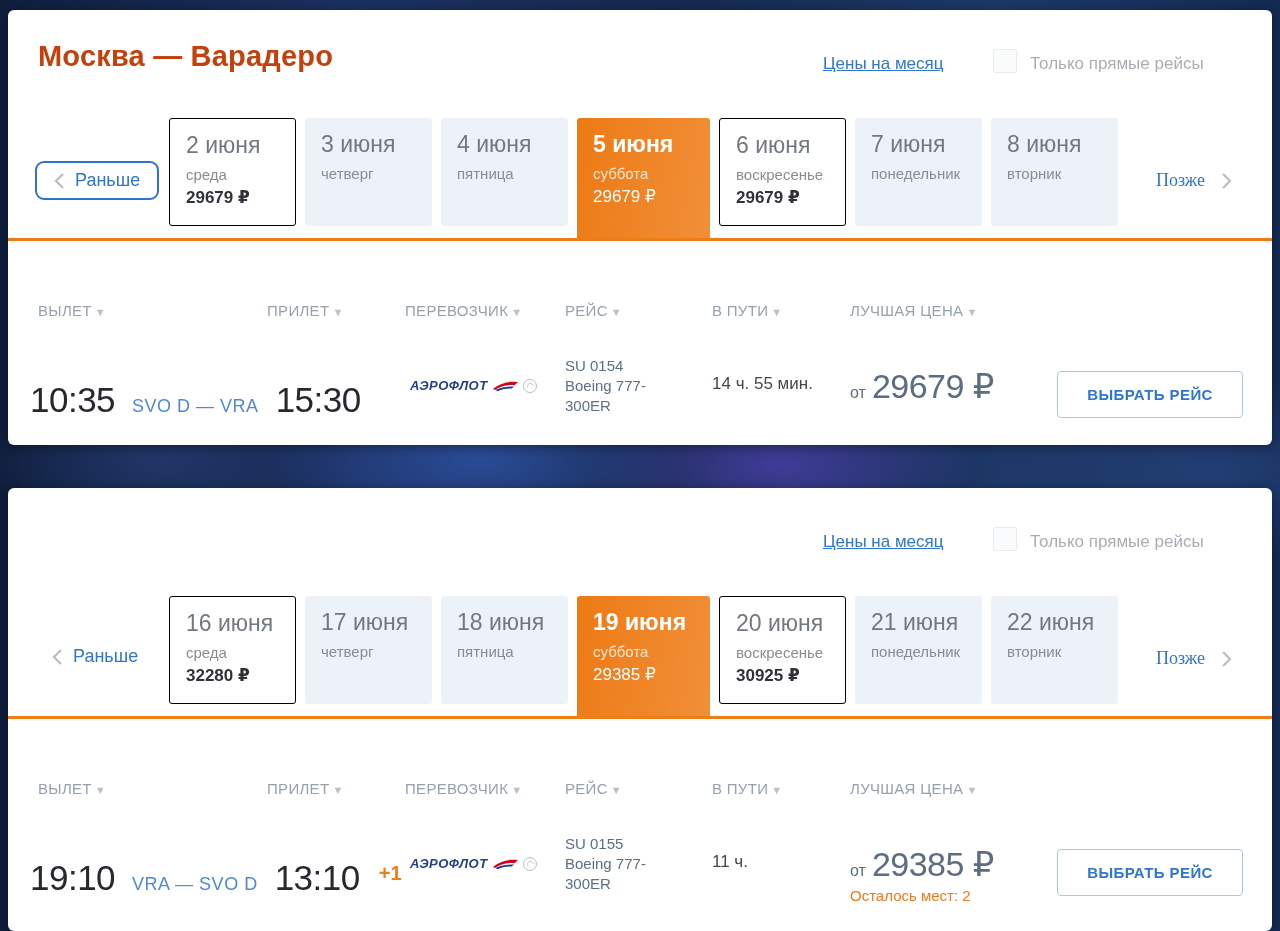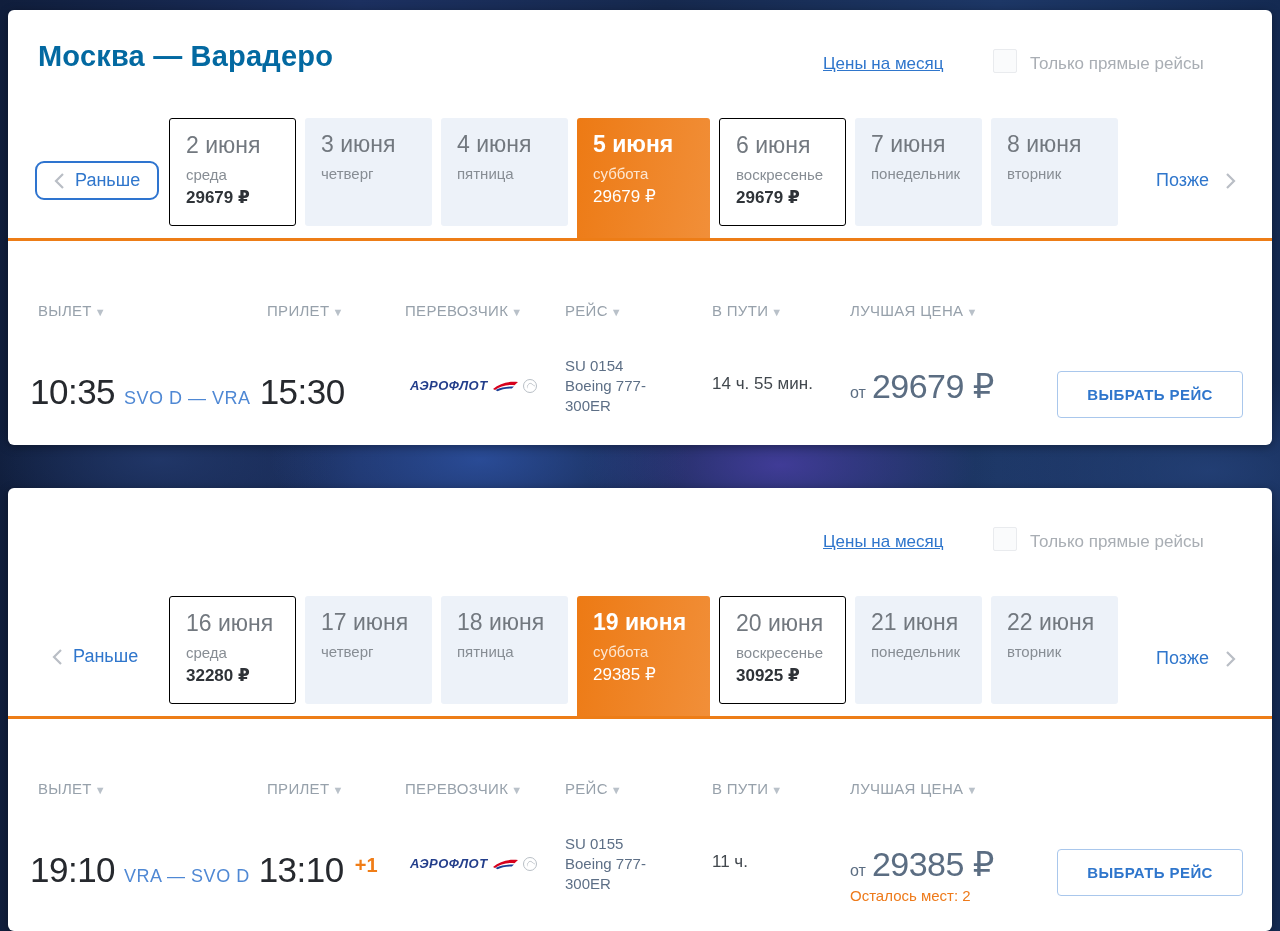--- a/index.html
+++ b/index.html
@@ -14,29 +14,29 @@
       radial-gradient(250px 100px at 160px 460px, rgba(35,58,110,.8), transparent 70%),
       linear-gradient(90deg,#101e3c,#1c3060 28%,#16294e 52%,#1d3766 78%,#142a52);
   }
   .panel {
     position:absolute; left:8px; width:1264px; background:#fff;
     border-radius:6px; box-shadow:0 2px 10px rgba(0,0,0,.35);
   }
   .panel-1 { top:10px; height:435px; }
   .panel-2 { top:488px; height:443px; }
 
-  .panel-title { position:absolute; left:30px; top:30px; font-size:29px; color:#0369a1; letter-spacing:.2px; }
+  .panel-title { position:absolute; left:30px; top:30px; font-size:29px; color:#c2410c; letter-spacing:.2px; }
 
   .month-link { position:absolute; left:815px; top:44px; font-size:17px; color:#2f76cc; text-decoration:underline; cursor:pointer; }
   .direct-check { position:absolute; left:985px; top:39px; width:24px; height:24px; background:#fafbfc; border:1px solid #e9ebee; border-radius:2px; cursor:pointer; }
   .direct-label { position:absolute; left:1022px; top:44px; font-size:17px; color:#a9aeb4; }
 
   .nav-earlier { position:absolute; left:27px; top:151px; display:flex; align-items:center; gap:10px; padding:7px 17px; cursor:pointer; }
   .nav-earlier.focused { border:2px solid #2e74cf; border-radius:9px; }
-  .nav-later { position:absolute; left:1148px; top:160px; display:flex; align-items:center; gap:16px; cursor:pointer; }
+  .nav-later { position:absolute; left:1148px; top:160px; display:flex; align-items:center; gap:16px; cursor:pointer;font-family:Liberation Serif, serif; }
   .nav-text { font-size:18px; color:#2f76cc; }
   .chev { width:11px; height:18px; }
   .chev polyline { fill:none; stroke:#b9bec5; stroke-width:2.2; }
 
   .dates { position:absolute; left:161px; top:108px; display:flex; gap:9px; align-items:flex-start; }
   .date-card { width:127px; height:108px; padding:13px 0 0 16px; cursor:pointer; border-radius:3px; }
   .date-card .d-day { font-size:23px; color:#72787f; }
   .date-card .d-wd { font-size:15px; color:#878d94; margin-top:7px; }
   .date-card .d-pr { font-size:17px; font-weight:700; color:#2f3338; margin-top:4px; }
   .card-white { background:#fff; border:1px solid #000000; }
@@ -45,21 +45,21 @@
   .card-selected .d-day { color:#fff; font-weight:700; }
   .card-selected .d-wd { color:#fde7d2; }
   .card-selected .d-pr { color:#fff; font-weight:400; font-size:17px; }
 
   .orange-line { position:absolute; left:0; right:0; top:228px; height:3px; background:#ed7d17; }
 
   .col-h { position:absolute; top:292px; font-size:15px; color:#97a1ab; letter-spacing:.3px; cursor:pointer; white-space:nowrap; }
   .col-h .arr { color:#b9c1c9; font-size:11px; margin-left:3px; }
   .c1{left:30px;} .c2{left:259px;} .c3{left:397px;} .c4{left:557px;} .c5{left:704px;} .c6{left:842px;}
 
-  .times { position:absolute; left:22px; top:344px; display:flex; align-items:baseline; gap:9px; white-space:nowrap; }
+  .times { position:absolute; left:22px; top:352px; display:flex; align-items:baseline; gap:17px; white-space:nowrap; }
   .time-big { font-size:35px; color:#26292e; letter-spacing:-.5px; }
   .route { font-size:18px; color:#4f88d4; letter-spacing:.5px;margin-top:34px; }
   .plus-day { font-size:20px; font-weight:700; color:#f07d17; position:relative; top:-10px; margin-left:2px; }
 
   .carrier { position:absolute; left:402px; top:368px; display:flex; align-items:center; gap:4px; }
   .carrier-name { font-size:13px; font-weight:700; font-style:italic; color:#233e8b; letter-spacing:.5px; }
   .sky-circle { width:14px; height:14px; border:1px solid #b9bfc6; border-radius:50%; display:inline-block; position:relative; }
   .sky-circle:after { content:""; position:absolute; left:3px; top:3px; width:6px; height:6px; border-radius:50% 0 50% 50%; border:1px solid #c3c8ce; border-width:1px 0 0 1px; transform:rotate(35deg); }
 
   .flight-info { position:absolute; left:557px; top:346px; width:104px; font-size:15px; line-height:20px; color:#5d6f86; }

